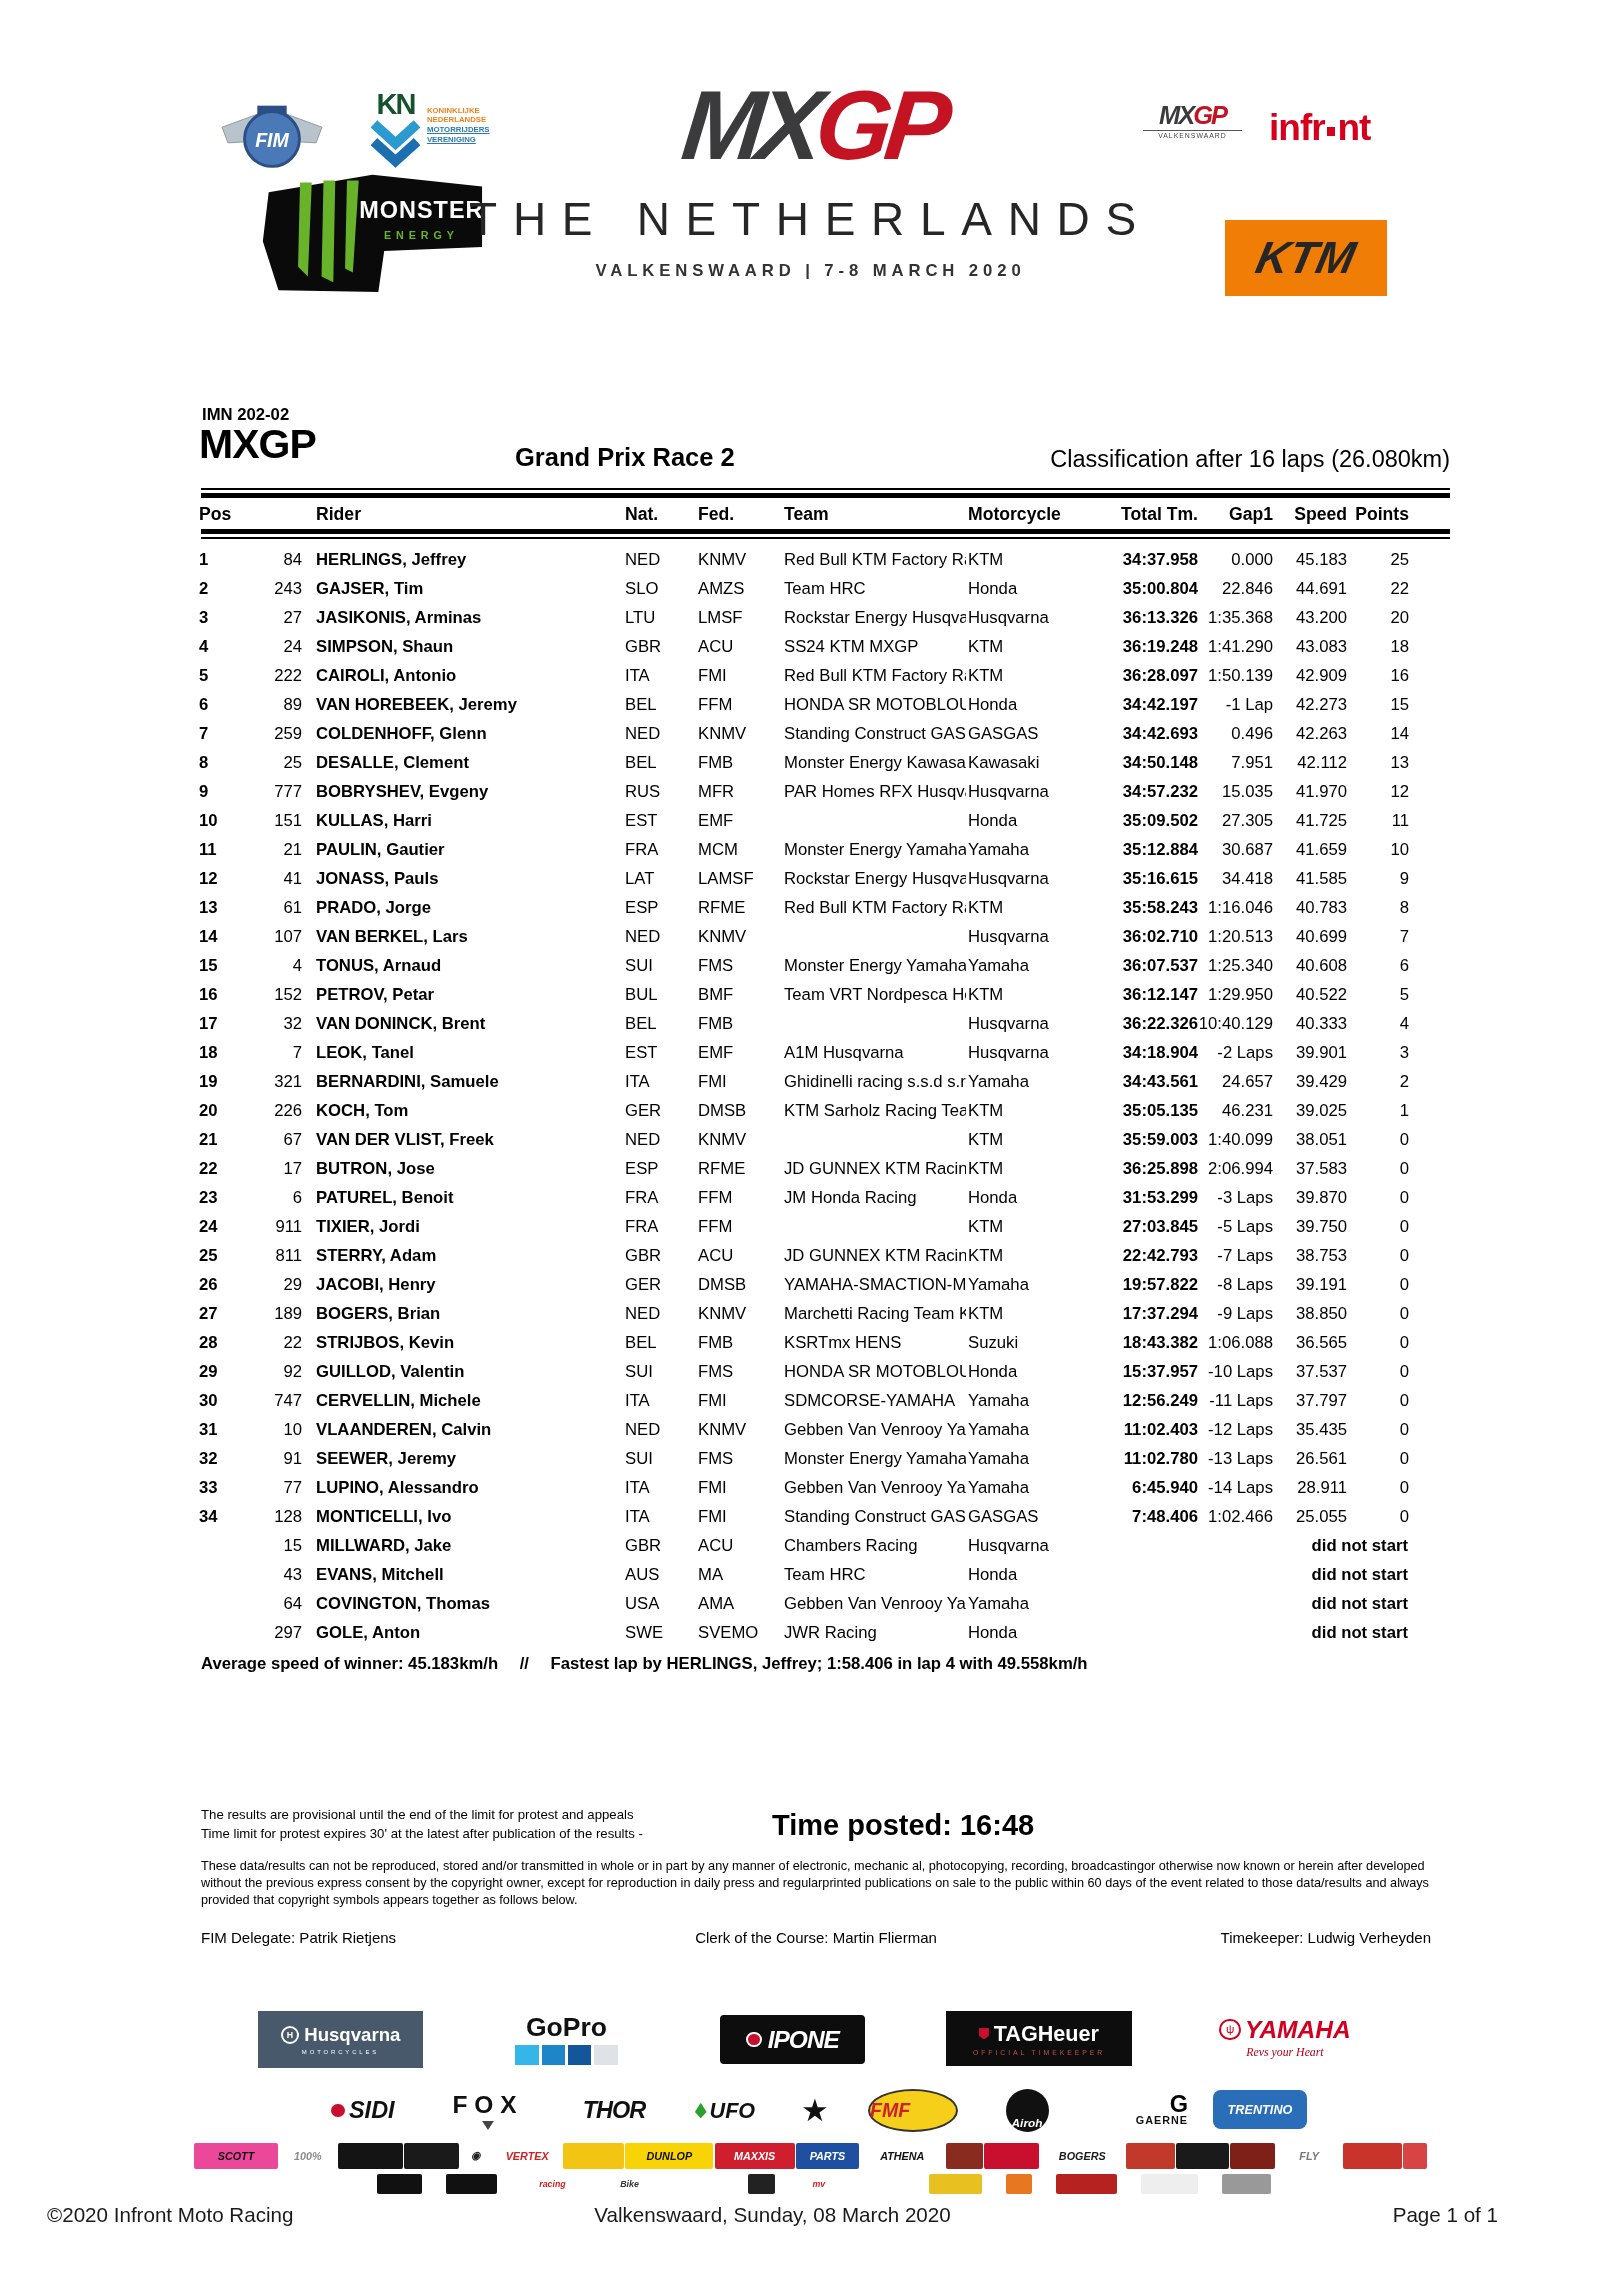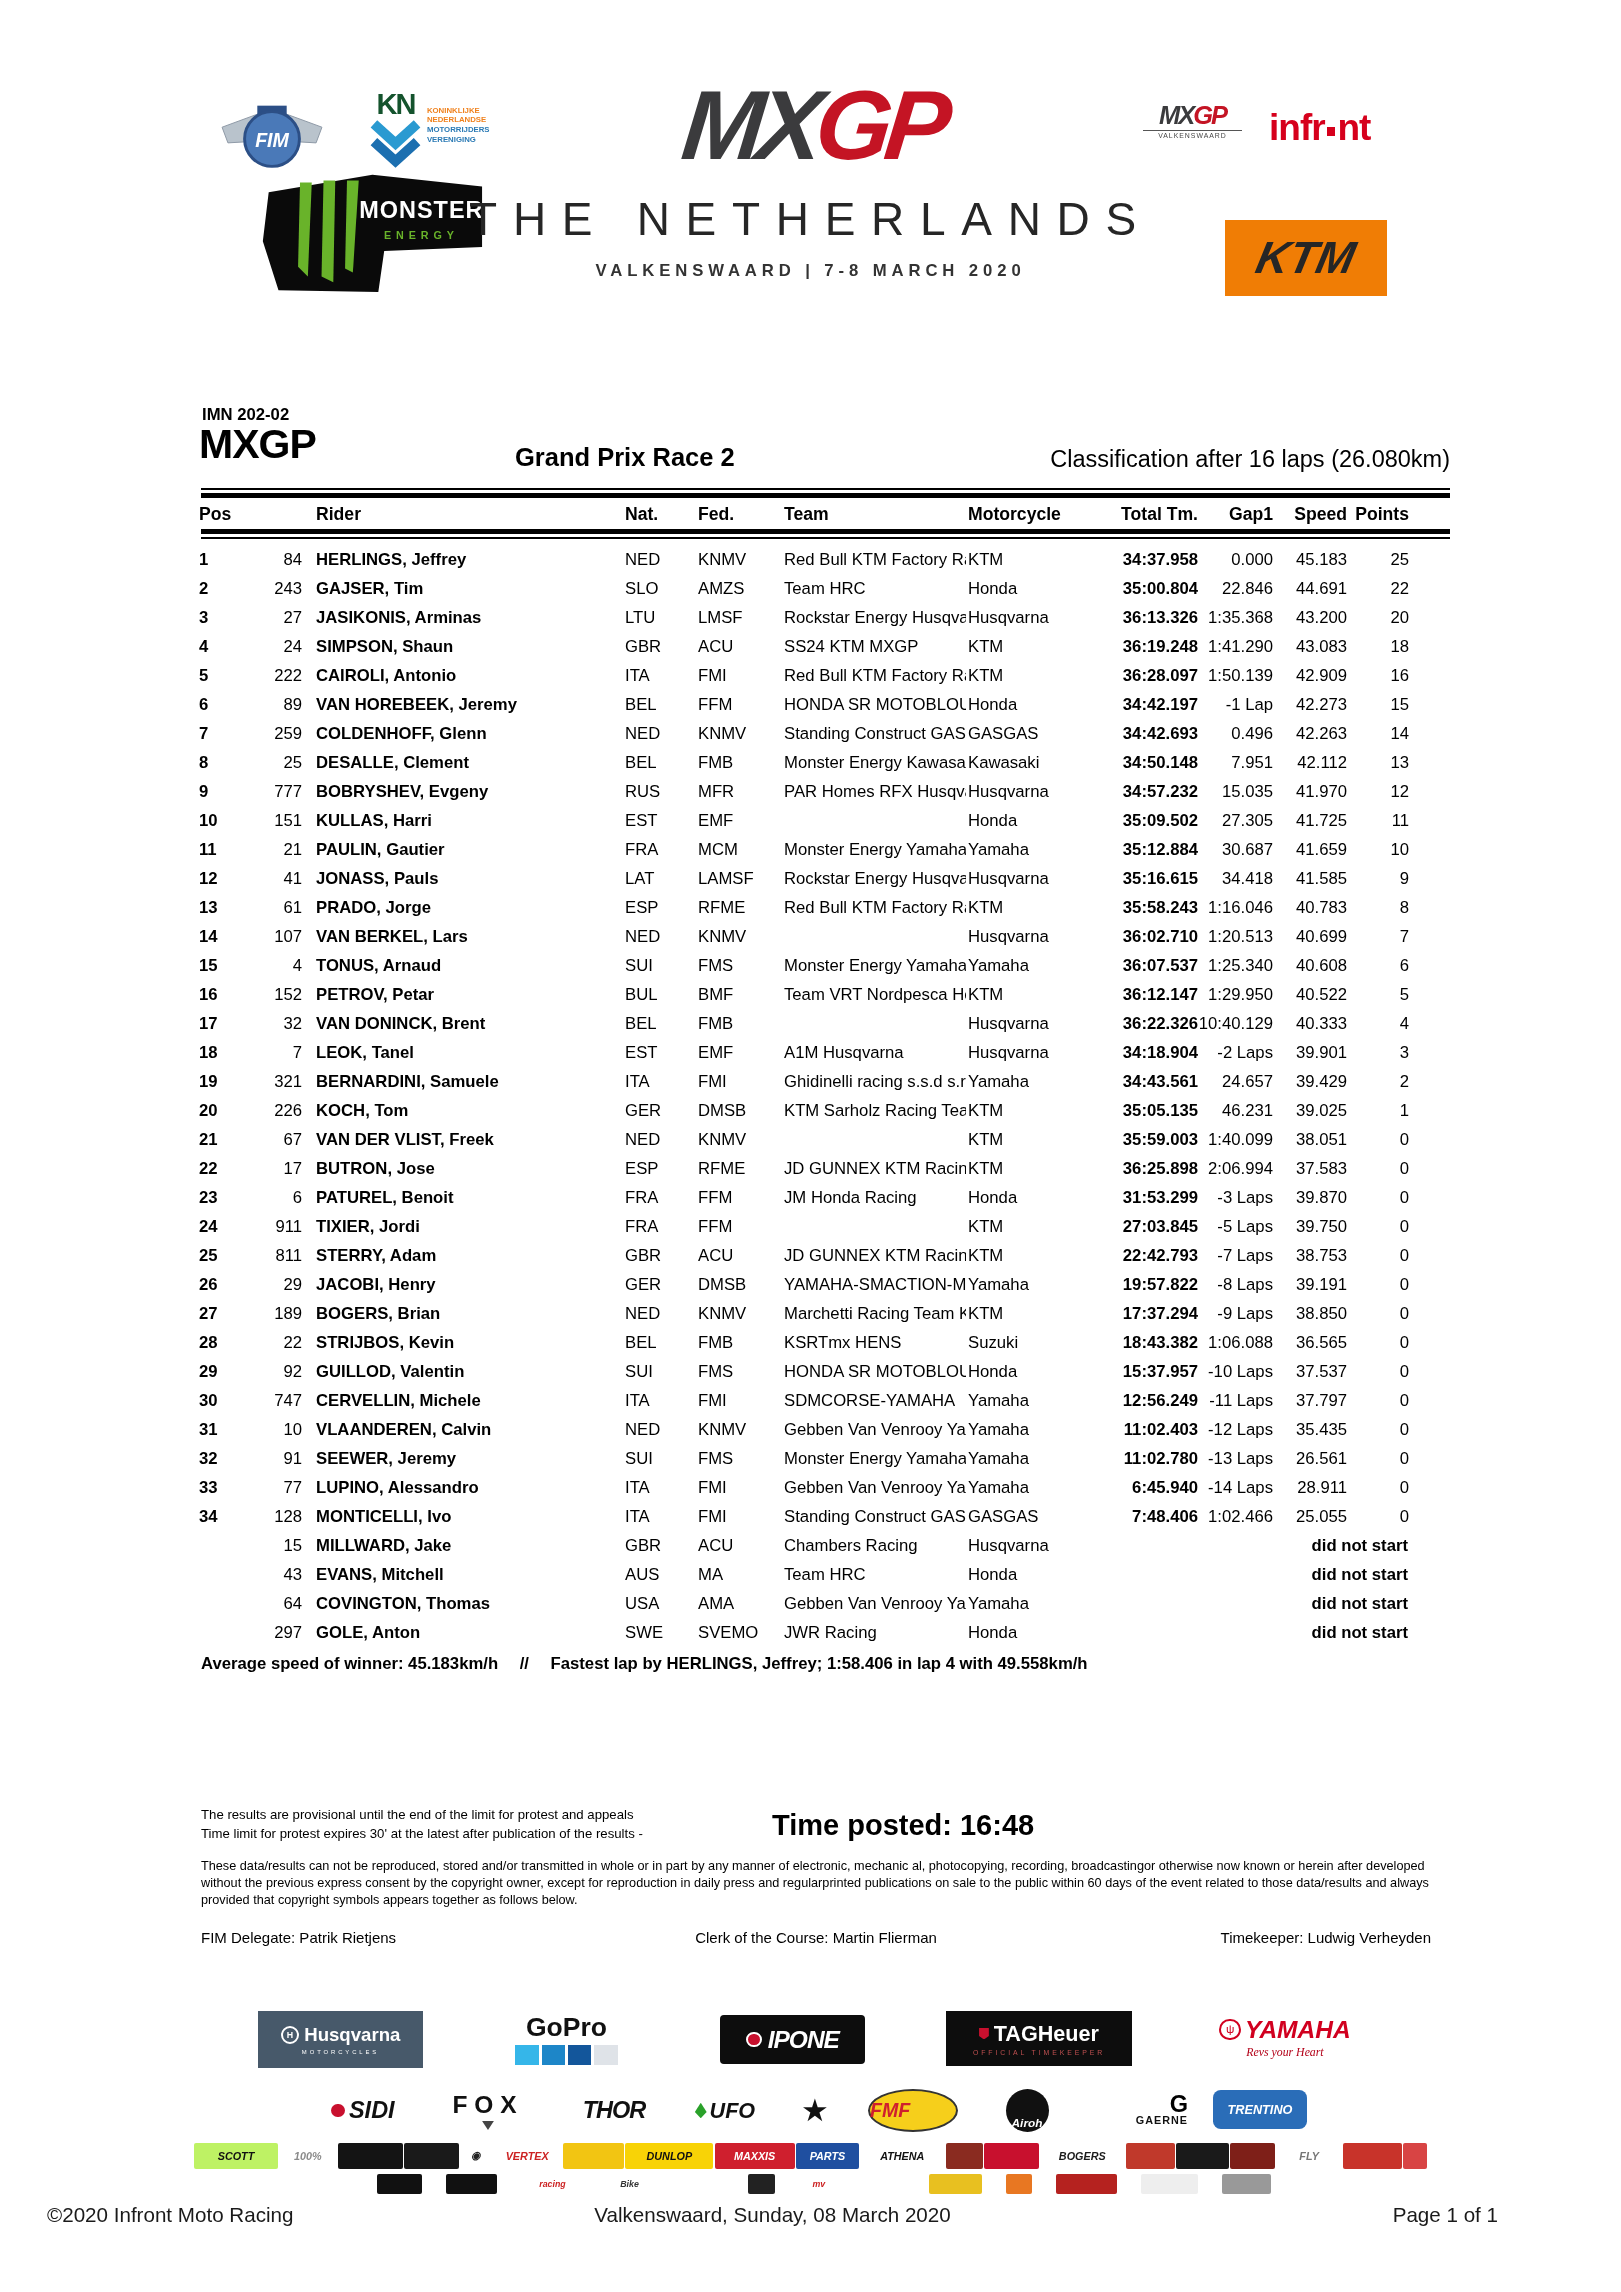--- a/index.html
+++ b/index.html
@@ -5,21 +5,21 @@
   html,body{margin:0;padding:0;background:#e8e8e8;}
   .page{position:relative;width:1621px;height:2293px;background:#ffffff;margin:0 auto;
         font-family:"Liberation Sans", sans-serif;color:#000;overflow:hidden;}
 
   
   .logo-fim{position:absolute;left:218px;top:90px;width:108px;height:94px;}
   .logo-knmv{position:absolute;left:370px;top:92px;width:157px;height:94px;display:flex;gap:5.9px;}
   .knmv-mark{display:flex;flex-direction:column;align-items:center;width:61px;}
   .knmv-kn{font-size:29px;font-weight:900;color:#14532d;letter-spacing:-2px;line-height:25.5px;}
   .knmv-lines{width:147px;font-size:7.8px;font-weight:bold;line-height:9.8px;padding-top:13.7px;}
-  .knmv-lines .o{color:#f0821e;} .knmv-lines .b{color:#2a7ab5;}
+  .knmv-lines .o{color:#f0821e;} .knmv-lines .b{color:#2a7ab5;text-decoration:underline;}
   .logo-mxgp{position:absolute;left:627px;top:71px;width:372px;height:118px;text-align:center;
              font-style:italic;font-weight:900;font-size:98px;line-height:108px;letter-spacing:-6.9px;
              transform:skewX(-6deg);}
   .logo-mxgp .mx{color:#3b3b3d;} .logo-mxgp .gp{color:#c41424;}
   .logo-mxgpv{position:absolute;left:1129px;top:104px;width:127px;height:49px;text-align:center;}
   .mxgpv-main{font-style:italic;font-weight:900;font-size:25.5px;letter-spacing:-2px;line-height:23.5px;}
   .mxgpv-main .mx{color:#3b3b3d;} .mxgpv-main .gp{color:#c41424;}
   .mxgpv-sub{font-size:6.9px;letter-spacing:1px;color:#444;border-top:1px solid #555;margin:2px 13.7px 0 13.7px;padding-top:1px;}
   .logo-infront{position:absolute;left:1269px;top:100px;width:157px;height:55px;
                 font-size:37px;font-weight:800;color:#d6001c;letter-spacing:-1px;line-height:55px;}
@@ -771,21 +771,21 @@
     </div>
   <div class="s2 s2-gaerne">
       <span class="mark">G</span>
       <span class="lab">GAERNE</span>
     </div>
   <div class="s2 s2-trentino">
       <span class="lab">TRENTINO</span>
     </div>
 
   <div class="chips chips-3" id="chips3">
-      <span class="chip" style="background: #bef264; color: rgb(17, 17, 17); width: 84px;">SCOTT</span>
+      <span class="chip" style="background: #ec4899; color: rgb(17, 17, 17); width: 84px;">SCOTT</span>
       <span class="chip" style="background: rgb(255, 255, 255); color: rgb(138, 138, 138); width: 57px;">100%</span>
       <span class="chip" style="background: rgb(20, 20, 20); color: rgb(232, 183, 10); width: 65px;"></span>
       <span class="chip" style="background: rgb(26, 26, 26); color: rgb(204, 34, 34); width: 55px;"></span>
       <span class="chip" style="background: rgb(255, 255, 255); color: rgb(34, 34, 34); width: 31px;">◉</span>
       <span class="chip" style="background: rgb(255, 255, 255); color: rgb(204, 34, 34); width: 69px;">VERTEX</span>
       <span class="chip" style="background: rgb(242, 197, 18); color: rgb(34, 34, 34); width: 61px;"></span>
       <span class="chip" style="background: rgb(248, 211, 6); color: rgb(17, 17, 17); width: 88px;">DUNLOP</span>
       <span class="chip" style="background: rgb(207, 31, 46); color: rgb(255, 255, 255); width: 80px;">MAXXIS</span>
       <span class="chip" style="background: rgb(31, 79, 160); color: rgb(255, 255, 255); width: 63px;">PARTS</span>
       <span class="chip" style="background: rgb(255, 255, 255); color: rgb(17, 17, 17); width: 84px;">ATHENA</span>

